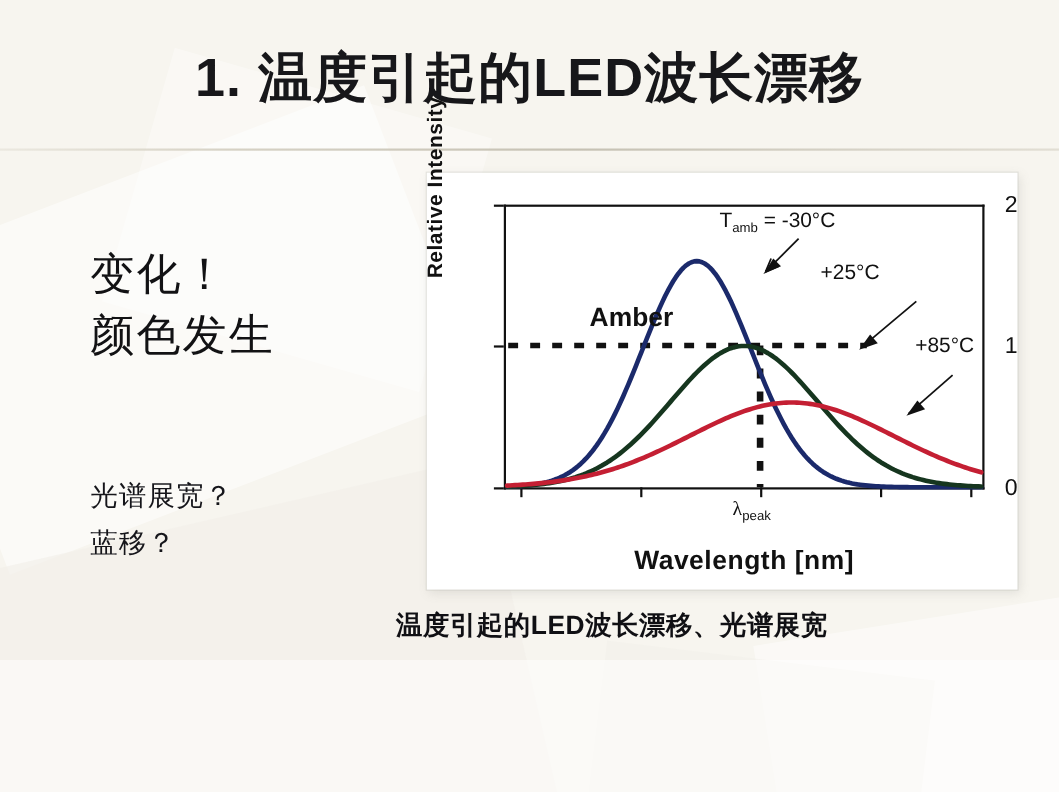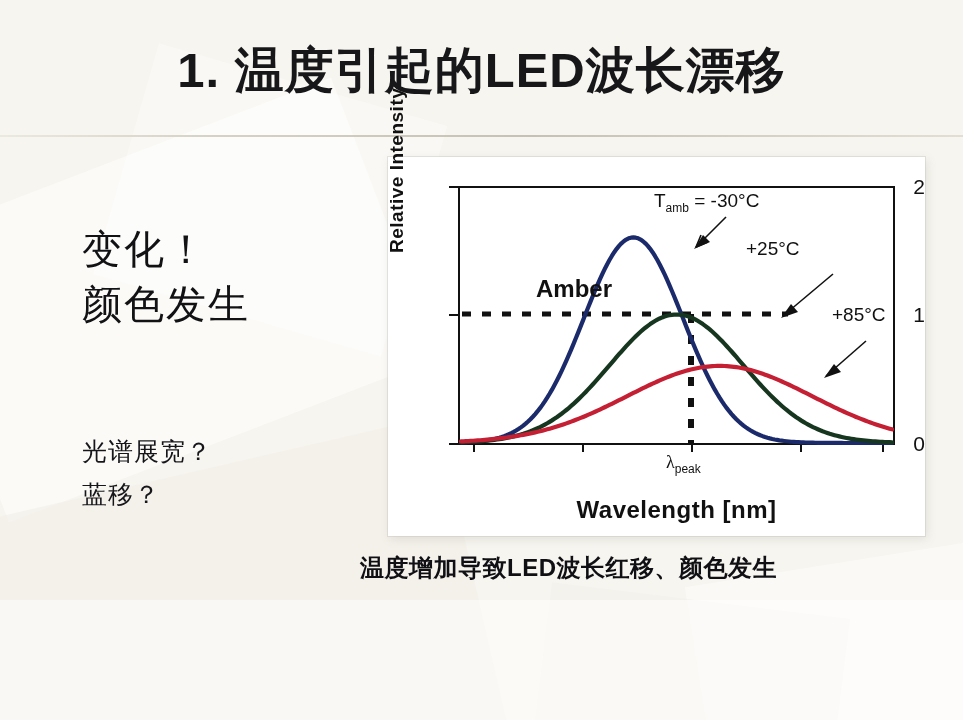--- a/index.html
+++ b/index.html
@@ -181,13 +181,13 @@
 
       <div class="curve-label" style="left:288px;top:52px;">+25°C</div>
 
       <div class="curve-label" style="left:350px;top:118px;margin-left:24px;">+85°C</div>
     </div>
 
     <div id="x-axis-title">Wavelength [nm]</div>
   </div>
 </div>
 
-<div id="caption">温度增加导致LED波长红移、颜色发生</div>
+<div id="caption">温度引起的LED波长漂移、光谱展宽</div>
 
 </body></html>

